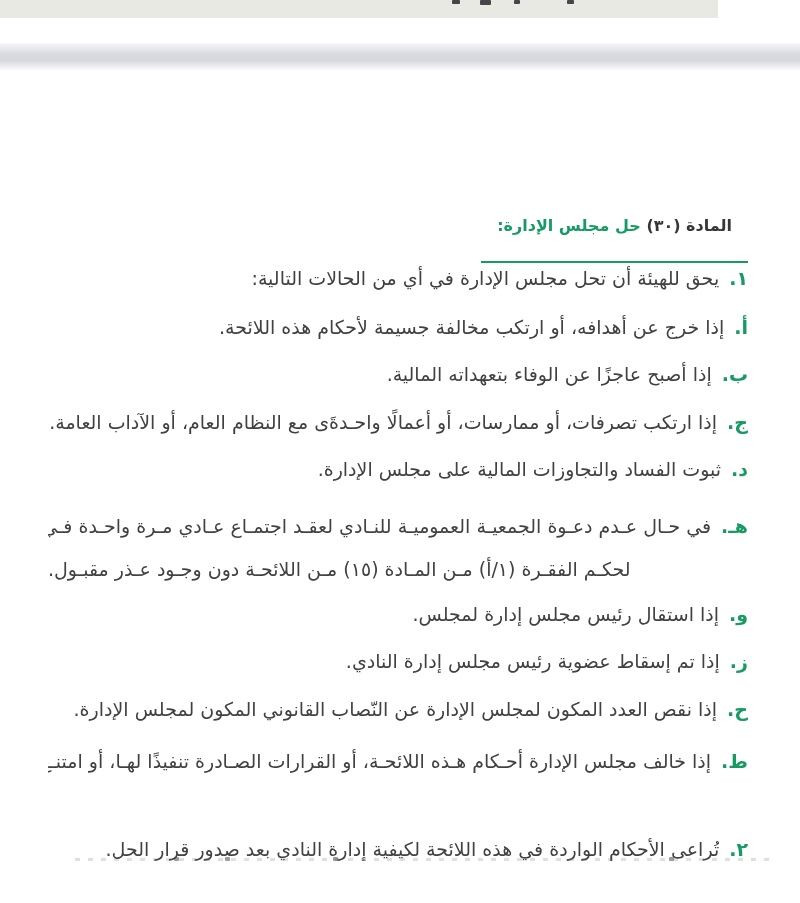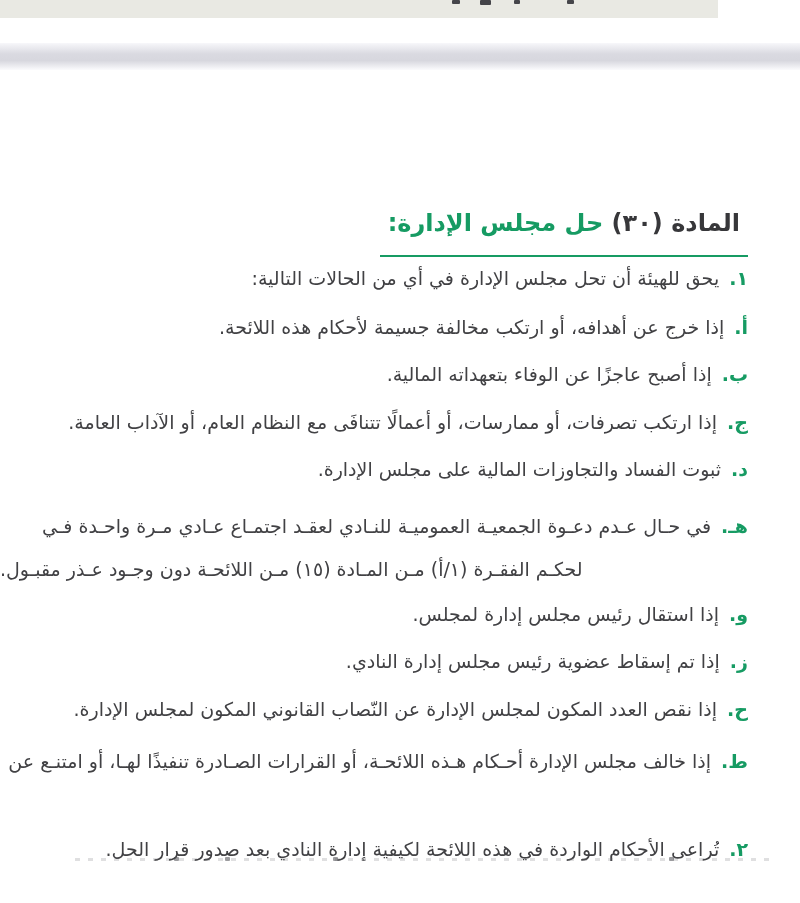--- a/index.html
+++ b/index.html
@@ -26,36 +26,36 @@
     background:linear-gradient(to bottom,#f7f7fa 0%,#dadae1 40%,#d7d7de 65%,#fbfbfd 100%);
   }
   
   .title-wrap{
     position:absolute;top:200px;right:52px;
     display:inline-block;
     border-bottom:2px solid #169b63;
     padding-bottom:9px;
   }
   .title-wrap h1{
-    margin:8px;font-size:24px;font-weight:bold;line-height:1.25;
+    margin:16px;font-size:16px;font-weight:bold;line-height:1.25;
     color:#37373a;white-space:nowrap;
   }
   .title-green{color:#169b63;}
   
   .row{
     position:absolute;right:52px;left:0;
     display:flex;flex-direction:row;align-items:flex-start;
     gap:10px;
     font-size:19px;color:#414144;line-height:28px;
   }
   .marker{
     flex:none;color:#169b63;font-weight:bold;white-space:nowrap;
   }
   .txt{flex:1;min-width:0;white-space:nowrap;overflow:hidden;}
-  .txt-multi{flex:1;min-width:0;}
+  .txt-multi{flex:1;min-width:0;padding-left:48px;}
   .txt-multi .ln{white-space:nowrap;overflow:hidden;direction:rtl;line-height:43px;}
   .txt-multi .ln-last{text-align:left;}
   .r0{top:264px;}
   .r1{top:313px;}
   .r2{top:360px;}
   .r3{top:408px;}
   .r4{top:455px;}
   .r5{top:505px;}
   .r6{top:600px;}
   .r7{top:647px;}
@@ -95,21 +95,21 @@
   <div class="txt">إذا خرج عن أهدافه، أو ارتكب مخالفة جسيمة لأحكام هذه اللائحة.</div>
 </div>
 
 <div class="row r2">
   <span class="marker">ب.</span>
   <div class="txt">إذا أصبح عاجزًا عن الوفاء بتعهداته المالية.</div>
 </div>
 
 <div class="row r3">
   <span class="marker">ج.</span>
-  <div class="txt">إذا ارتكب تصرفات، أو ممارسات، أو أعمالًا تتنافَى مع النظام العام، أو الآداب العامة.</div>
+  <div class="txt">إذا ارتكب تصرفات، أو ممارسات، أو أعمالًا واحـدةَى مع النظام العام، أو الآداب العامة.</div>
 </div>
 
 <div class="row r4">
   <span class="marker">د.</span>
   <div class="txt">ثبوت الفساد والتجاوزات المالية على مجلس الإدارة.</div>
 </div>
 
 <div class="row r5">
   <span class="marker">هـ.</span>
   <div class="txt-multi">

